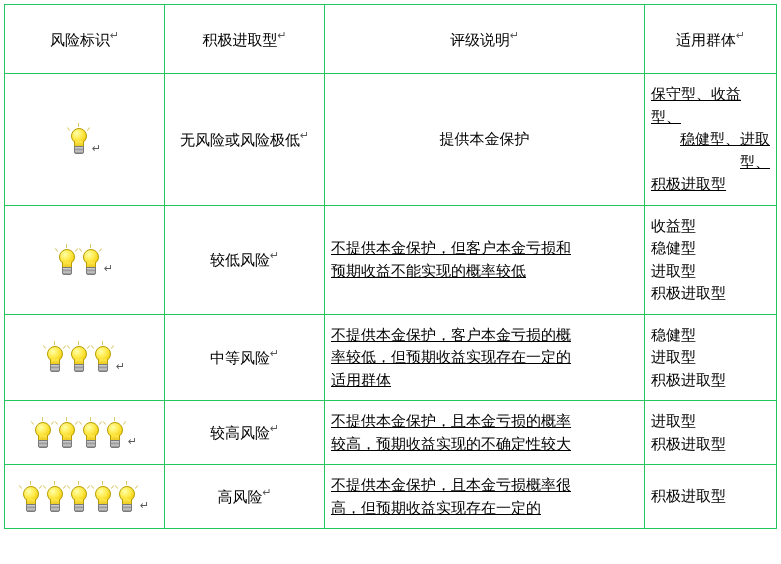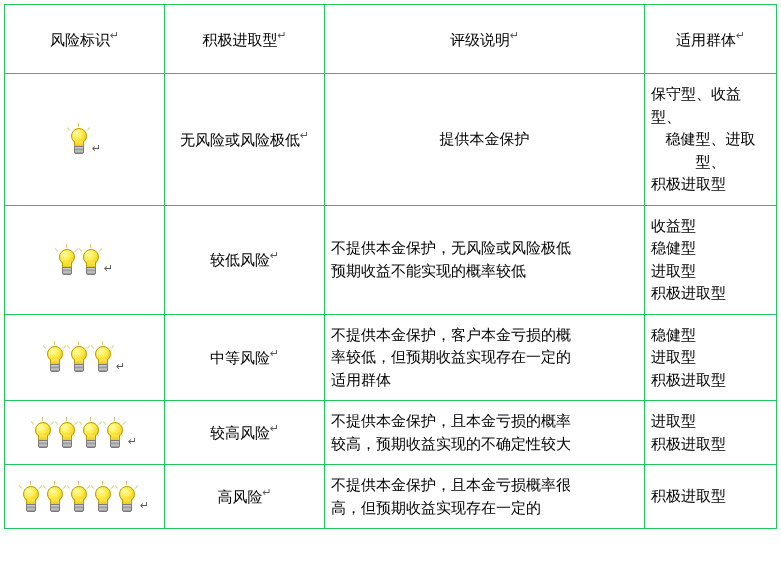--- a/index.html
+++ b/index.html
@@ -41,21 +41,21 @@
   thead td {
     text-align: center;
     font-size: 16px;
     height: 50px;
   }
   .hdr-text {
     display: inline-block;
   }
 
   .cell-center { text-align: center; }
-  .cell-left   { text-align: left; }
+  .cell-left   { text-align: left; text-decoration: underline; }
 
   .bulbs {
     display: flex;
     justify-content: center;
     align-items: flex-end;
     gap: 2px;
     min-height: 34px;
   }
   .bulb {
     position: relative;
@@ -158,21 +158,21 @@
           </div>
         </td>
         <td class="cell-center">
           <span>无风险或风险极低</span><span class="mark">↵</span>
         </td>
         <td class="cell-center">
           <span class="desc-line">提供本金保护</span>
         </td>
         <td class="cell-left">
           <span class="group-line" style="text-align:left">保守型、收益型、</span>
-          <span class="group-line" style="text-align:center">稳健型、进取型、</span>
+          <span class="group-line" style="text-align:right">稳健型、进取型、</span>
           <span class="group-line" style="text-align:left">积极进取型</span>
         </td>
       </tr>
 
       <tr>
         <td class="cell-center">
           <div class="bulbs">
             <span class="bulb">
                 <span class="ray r1"></span>
                 <span class="ray r2"></span>
@@ -189,21 +189,21 @@
                 <span class="neck"></span>
                 <span class="base"></span>
               </span>
               <span class="mark">↵</span>
           </div>
         </td>
         <td class="cell-center">
           <span>较低风险</span><span class="mark">↵</span>
         </td>
         <td class="cell-left">
-          <span class="desc-line">不提供本金保护，无风险或风险极低</span>
+          <span class="desc-line">不提供本金保护，但客户本金亏损和</span>
           <span class="desc-line">预期收益不能实现的概率较低</span>
         </td>
         <td class="cell-center">
           <span class="group-line">收益型</span>
           <span class="group-line">稳健型</span>
           <span class="group-line">进取型</span>
           <span class="group-line">积极进取型</span>
         </td>
       </tr>
 

